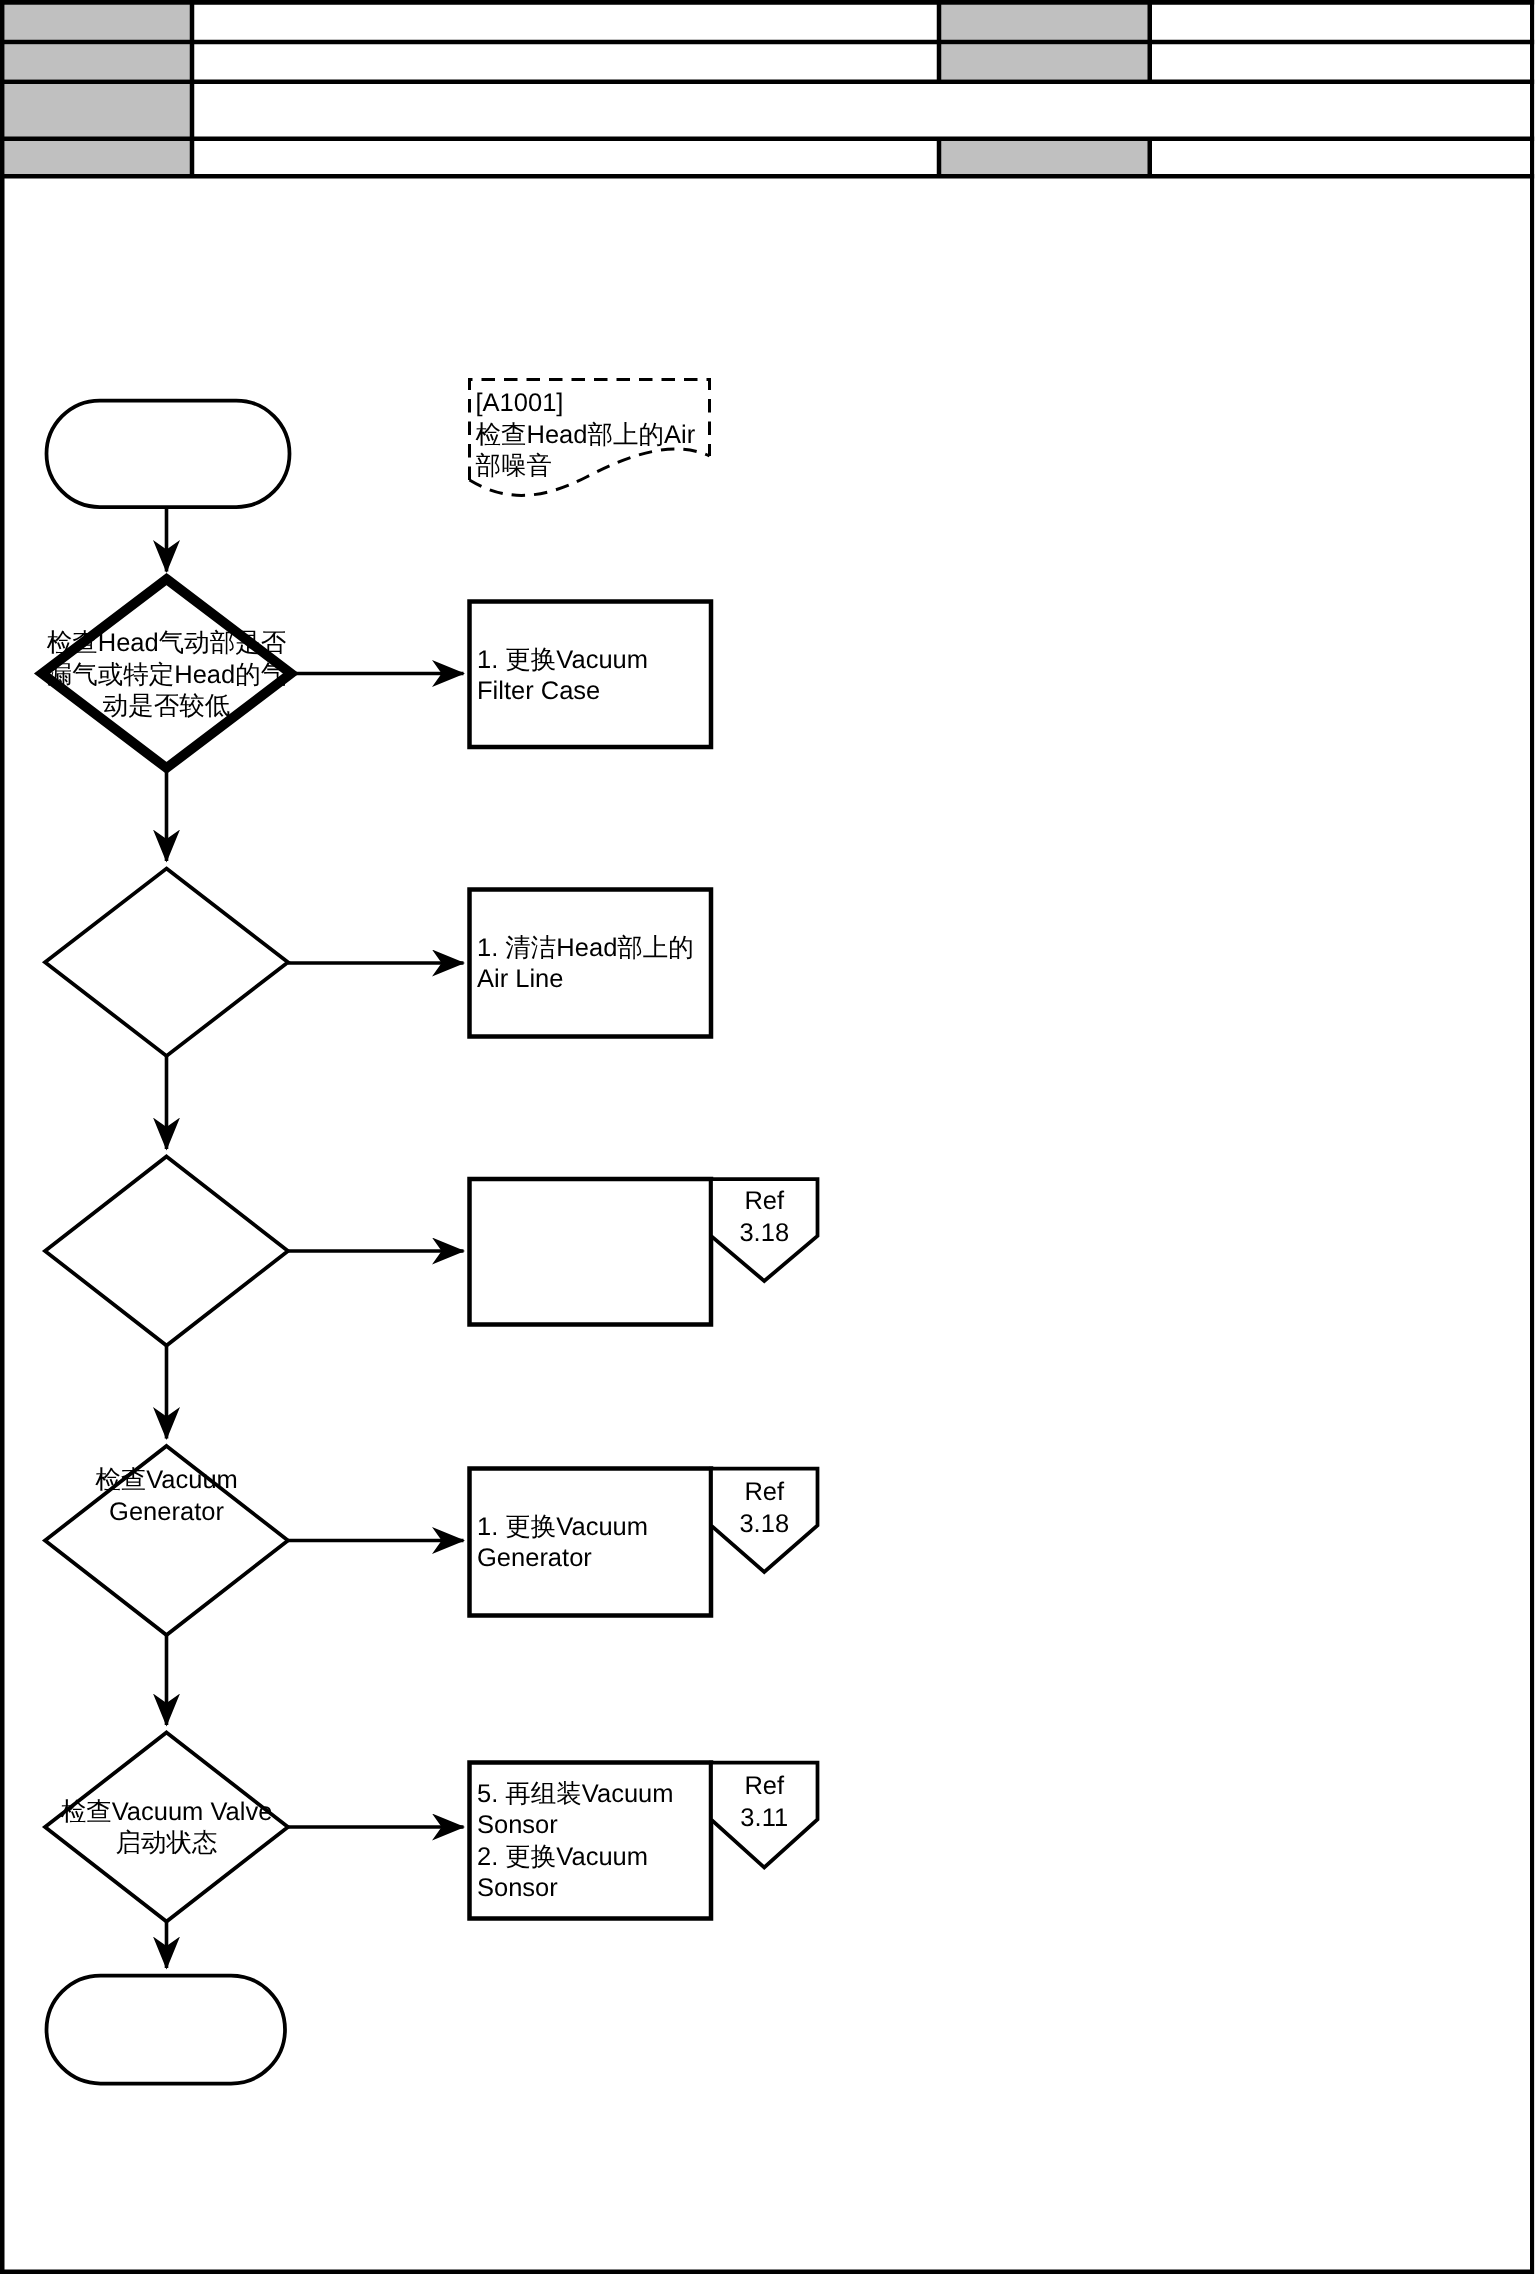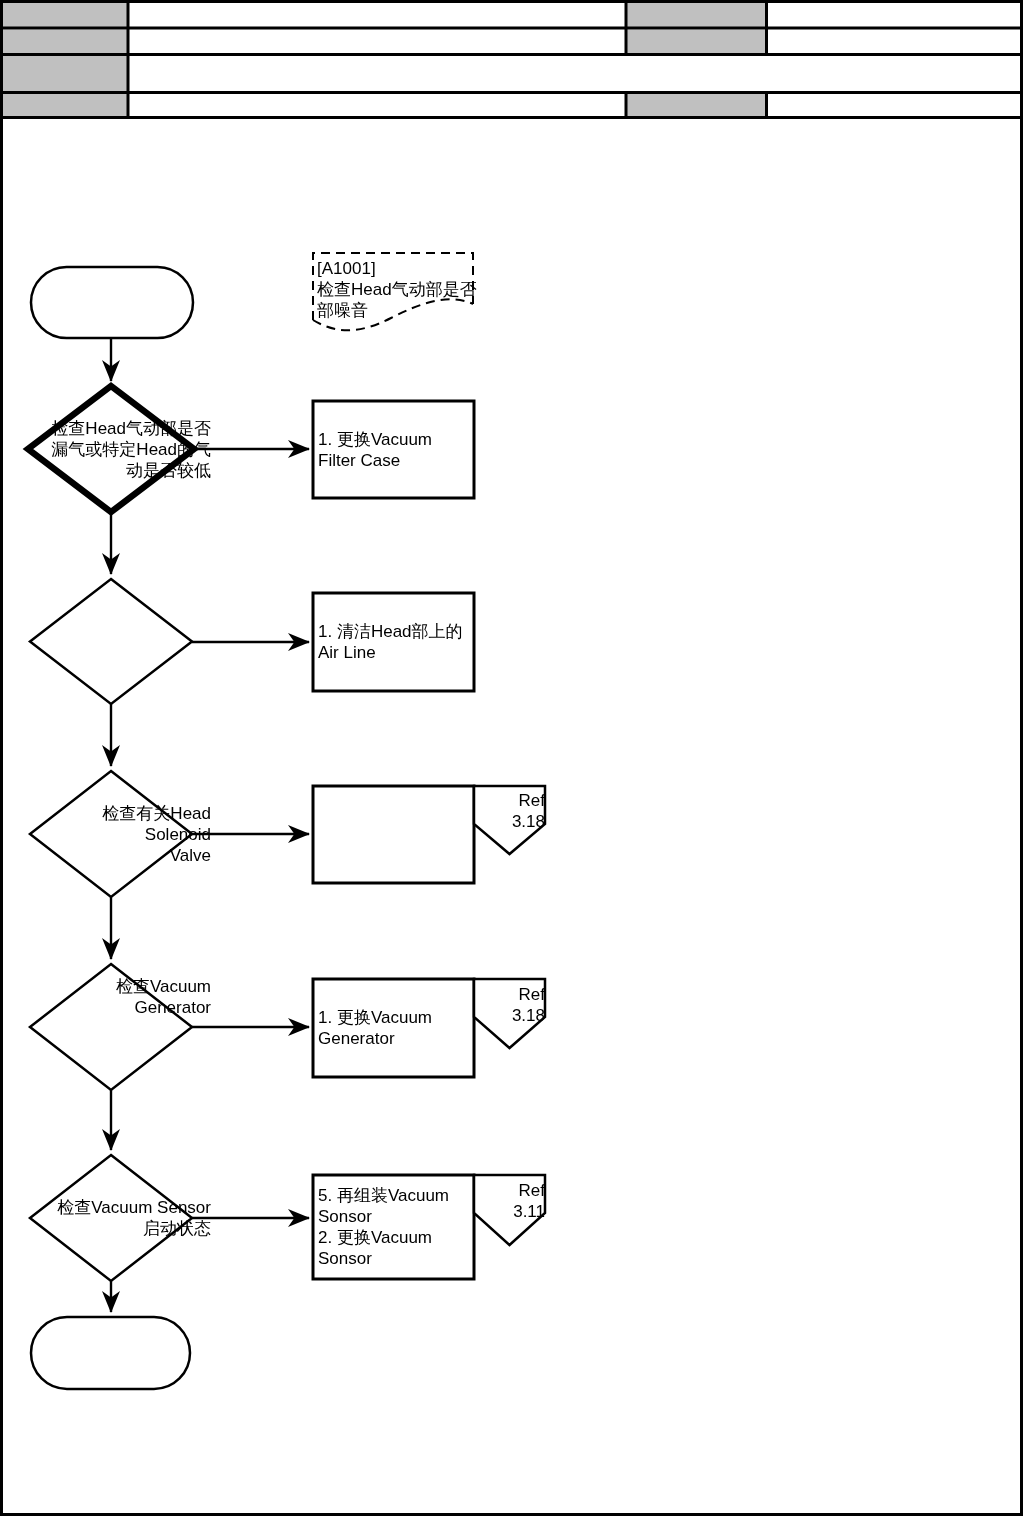--- a/index.html
+++ b/index.html
@@ -3,21 +3,21 @@
 <meta charset="utf-8">
 <style>
   *{margin:0;padding:0;box-sizing:border-box}
   html,body{background:#fff}
   #canvas{
     position:relative;width:1023px;height:1516px;background:#fff;overflow:hidden;
     font-family:"Liberation Sans","DejaVu Sans",sans-serif;color:#000;
   }
   #shape-layer{position:absolute;left:0;top:0;width:1023px;height:1516px}
   .txt{position:absolute;font-size:17px;line-height:21px;white-space:pre-line;color:#000}
-  .txt.center{text-align:right}
+  .txt.center{text-align:center}
 </style>
 </head>
 <body>
 
 <div id="canvas">
 
   <svg id="shape-layer" viewBox="0 0 1023 1516" xmlns="http://www.w3.org/2000/svg">
     <defs>
       <marker id="arrowhead" viewBox="0 0 11 9" refX="10.5" refY="4.5" markerWidth="22" markerHeight="18" markerUnits="userSpaceOnUse" orient="auto">
         <path d="M0,0 L11,4.5 L0,9 L3.2,4.5 Z" fill="#000"></path>
@@ -81,32 +81,29 @@
     <rect x="313" y="786" width="161" height="97" fill="#fff" stroke="#000" stroke-width="3"></rect>
     <rect x="313" y="979" width="161" height="98" fill="#fff" stroke="#000" stroke-width="3"></rect>
     <rect x="313" y="1175" width="161" height="104" fill="#fff" stroke="#000" stroke-width="3"></rect>
 
     <polygon points="474,786 545,786 545,824 509.5,854 474,824" fill="#fff" stroke="#000" stroke-width="2.5"></polygon>
     <polygon points="474,979 545,979 545,1017 509.5,1048 474,1017" fill="#fff" stroke="#000" stroke-width="2.5"></polygon>
     <polygon points="474,1175 545,1175 545,1213 509.5,1245 474,1213" fill="#fff" stroke="#000" stroke-width="2.5"></polygon>
   </svg>
 
   <div class="txt" style="left:317px;top:258px;width:160px">[A1001]
-检查Head气动部是否
+检查Head部上的Air
 部噪音</div>
 
   <div class="txt center" style="left:11px;top:418px;width:200px">检查Head气动部是否
 漏气或特定Head的气
 动是否较低</div>
-  <div class="txt center" style="left:11px;top:803px;width:200px">检查有关Head
-Solenoid
-Valve</div>
   <div class="txt center" style="left:11px;top:976px;width:200px">检查Vacuum
 Generator</div>
-  <div class="txt center" style="left:11px;top:1197px;width:200px">检查Vacuum Sensor
+  <div class="txt center" style="left:11px;top:1197px;width:200px">检查Vacuum Valve
 启动状态</div>
 
   <div class="txt" style="left:318px;top:429px;width:152px">1. 更换Vacuum
 Filter Case</div>
   <div class="txt" style="left:318px;top:621px;width:152px">1. 清洁Head部上的
 Air Line</div>
   <div class="txt" style="left:318px;top:1007px;width:152px">1. 更换Vacuum
 Generator</div>
   <div class="txt" style="left:318px;top:1185px;width:152px">5. 再组装Vacuum
 Sonsor

